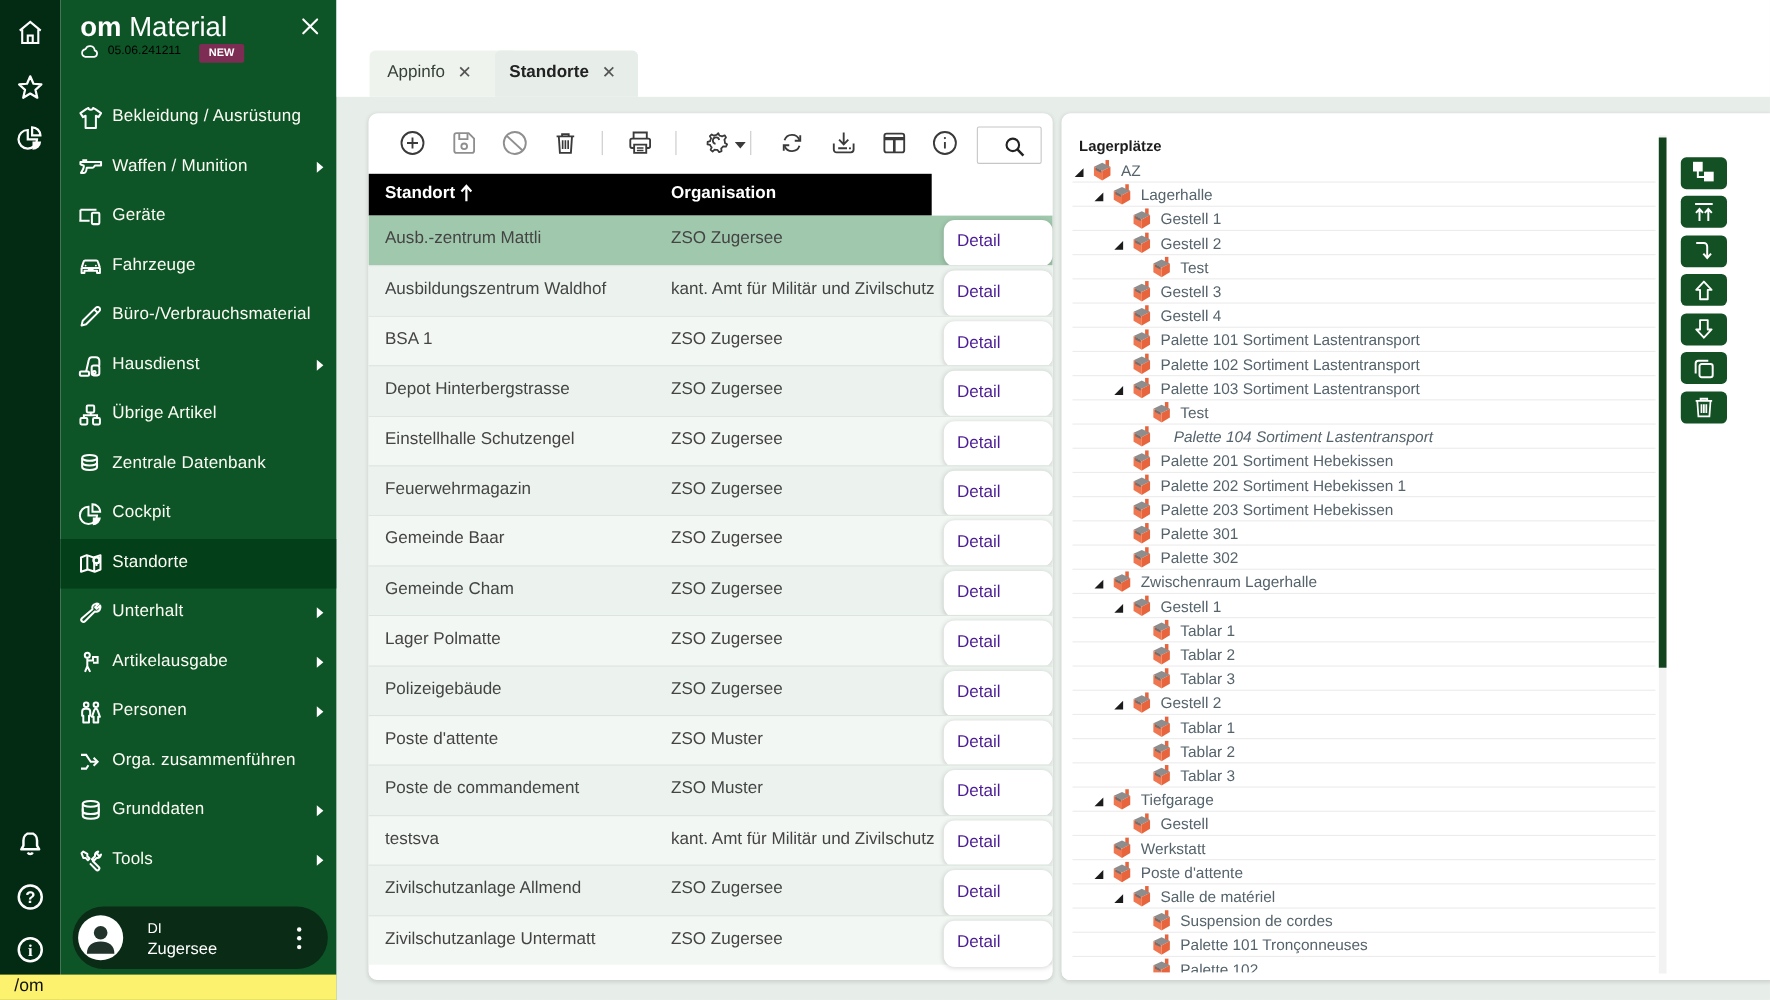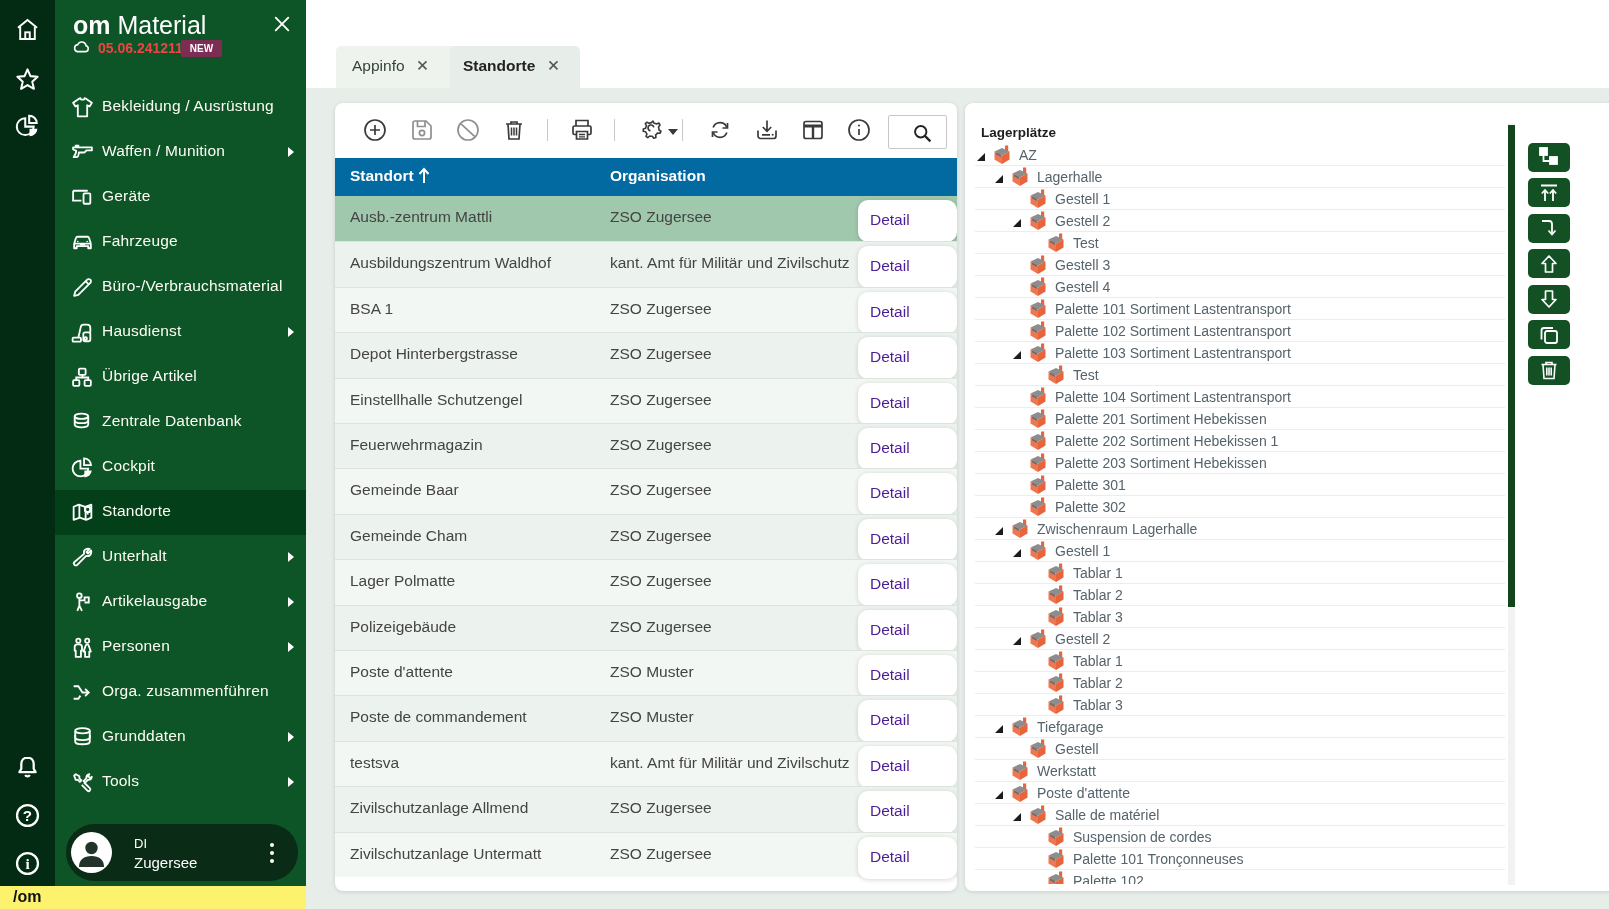--- a/index.html
+++ b/index.html
@@ -19,21 +19,21 @@
 
 #content{left:306px;top:0;width:1303px;height:909px;background:#e7ede8;}
 #topwhite{left:306px;top:0;width:1303px;height:88px;background:#ffffff;}
 .tab{position:absolute;top:46px;height:42px;border-radius:5px 5px 0 0;font-size:15.5px;color:#36413a;}
 
 #tablepanel{left:335px;top:103px;width:622px;height:788px;background:#fff;border-radius:8px;
  box-shadow:0 1px 4px rgba(0,0,0,0.13);overflow:hidden;}
 #treepanel{left:965px;top:103px;width:651px;height:788px;background:#fff;border-radius:8px;
  box-shadow:0 1px 4px rgba(0,0,0,0.13);overflow:hidden;}
 
-.thead{left:0px;top:55px;width:622px;height:38px;background:#0369a1;color:#fff;font-weight:bold;font-size:15.5px;}
+.thead{left:0px;top:55px;width:512px;height:38px;background:#000000;color:#fff;font-weight:bold;font-size:15.5px;}
 .trow{position:absolute;left:0;width:622px;height:45.4px;font-size:15.5px;color:#444;}
 .trow .c1{position:absolute;left:15px;top:12px;white-space:nowrap;}
 .trow .c2{position:absolute;left:275px;top:12px;white-space:nowrap;}
 .dbtn{position:absolute;left:523px;top:4px;width:99px;height:42px;background:#fff;border-radius:10px;
  box-shadow:0 1px 5px rgba(0,0,0,0.16);font-size:15.5px;color:#4c1d95;}
 .dbtn span{position:absolute;left:12px;top:11px;}
 
 .tbi{position:absolute;top:14px;}
 
 .ttl{position:absolute;left:16px;top:22px;font-size:13.5px;font-weight:bold;color:#1d1d1d;}
@@ -76,21 +76,21 @@
   </svg>
 <div class="abs" id="sidebar"></div>
 <div class="abs" style="left:73px;top:11px;color:#fff;font-size:25px;"><b>om</b> Material</div>
 <svg class="abs" style="left:273px;top:15px" width="18" height="18" viewBox="0 0 20 20" stroke="#fff" stroke-width="2.1" stroke-linecap="round">
     <line x1="3" y1="3" x2="17" y2="17"></line>
     <line x1="17" y1="3" x2="3" y2="17"></line>
   </svg>
 <svg class="abs" style="left:72px;top:39px" width="19" height="15" viewBox="0 0 24 18" fill="none" stroke="#fff" stroke-width="2">
 <path d="M7 15.5 A4.5 4.5 0 0 1 7.3 6.6 A5.5 5.5 0 0 1 17.8 8.1 A3.8 3.8 0 0 1 17.3 15.5 Z"></path>
   </svg>
-<div class="abs" style="left:98px;top:40px;color:#ef4444;font-size:14px;font-weight:bold;">05.06.241211</div>
+<div class="abs" style="left:98px;top:40px;color:#000000;font-size:11px;font-weight:normal;">05.06.241211</div>
 <div class="abs" style="left:181px;top:40px;width:41px;height:17px;background:#7d2d53;border-radius:2px;color:#fff;font-size:10px;font-weight:bold;text-align:center;line-height:17px;">NEW</div>
 <div class="abs" style="left:55px;top:0px;">
 </div>
 <div class="mi" style="top:85px;left:55px;">
     <svg class="ic" viewBox="0 0 24 24" fill="none" stroke="#fff" stroke-width="1.75">
       <path d="M8 4 L10 3 C10 5 14 5 14 3 L16 4 L21 7.5 L18.8 11 L16.5 9.8 V20.5 H7.5 V9.8 L5.2 11 L3 7.5 Z" stroke-linejoin="round"></path>
     </svg>
     <span class="lb">Bekleidung / Ausrüstung</span>
   </div>
 <div class="abs" style="left:55px;top:0px;">
@@ -256,21 +256,21 @@
     <path d="M8 35 C8 27.5 13 24 20.5 24 C28 24 33 27.5 33 35 Z"></path>
   </svg>
 <div class="abs" style="left:134px;top:836px;color:#fff;font-size:13px;">DI</div>
 <div class="abs" style="left:134px;top:854px;color:#fff;font-size:15px;">Zugersee</div>
 <svg class="abs" style="left:268px;top:840px" width="8" height="26" viewBox="0 0 8 26" fill="#fff">
 <circle cx="4" cy="5" r="2"></circle>
     <circle cx="4" cy="13" r="2"></circle>
     <circle cx="4" cy="21" r="2"></circle>
   </svg>
 <div class="abs" style="left:0;top:886px;width:306px;height:23px;background:#fcf26e;"></div>
-<div class="abs" style="left:13px;top:888px;color:#111;font-size:16px;font-weight:bold;">/om</div>
+<div class="abs" style="left:13px;top:888px;color:#111;font-size:16px;font-weight:normal;">/om</div>
 <div class="abs" id="content"></div>
 <div class="abs" id="topwhite"></div>
 <div class="abs tab" style="left:336px;width:135px;background:#eef3ee;">
     <span style="position:absolute;left:16px;top:11px;">Appinfo</span>
     <span style="position:absolute;left:80px;top:11px;color:#555;">✕</span>
   </div>
 <div class="abs tab" style="left:450px;width:130px;background:#e7ede8;">
     <span style="position:absolute;left:13px;top:11px;font-weight:bold;color:#222;">Standorte</span>
     <span style="position:absolute;left:97px;top:11px;color:#555;">✕</span>
   </div>
@@ -568,21 +568,21 @@
       <span class="tx" style="left:98px;">Test</span>
     </div>
 <div class="tnode" style="top:283px;">
       <svg class="bx" style="left:54px" viewBox="0 0 18 20">
 <rect x="12" y="0.5" width="3.2" height="7" fill="#e8643c"></rect>
 <polygon points="1.5,6.5 9,3 16.5,6.5 9,10.5" fill="#8d8d8d"></polygon>
 <polygon points="1.5,6.5 9,10.5 9,19 1.5,14.5" fill="#f0764f"></polygon>
 <polygon points="16.5,6.5 9,10.5 9,19 16.5,14.5" fill="#e8643c"></polygon>
 <polygon points="3,7.2 8,9.8 8,12 3,9.6" fill="#6f6f6f"></polygon>
 </svg>
-      <span class="tx" style="left:80px;">Palette 104 Sortiment Lastentransport</span>
+      <span class="tx" style="left:92px;font-style:italic;">Palette 104 Sortiment Lastentransport</span>
     </div>
 <div class="tnode" style="top:305px;">
       <svg class="bx" style="left:54px" viewBox="0 0 18 20">
 <rect x="12" y="0.5" width="3.2" height="7" fill="#e8643c"></rect>
 <polygon points="1.5,6.5 9,3 16.5,6.5 9,10.5" fill="#8d8d8d"></polygon>
 <polygon points="1.5,6.5 9,10.5 9,19 1.5,14.5" fill="#f0764f"></polygon>
 <polygon points="16.5,6.5 9,10.5 9,19 16.5,14.5" fill="#e8643c"></polygon>
 <polygon points="3,7.2 8,9.8 8,12 3,9.6" fill="#6f6f6f"></polygon>
 </svg>
       <span class="tx" style="left:80px;">Palette 201 Sortiment Hebekissen</span>

